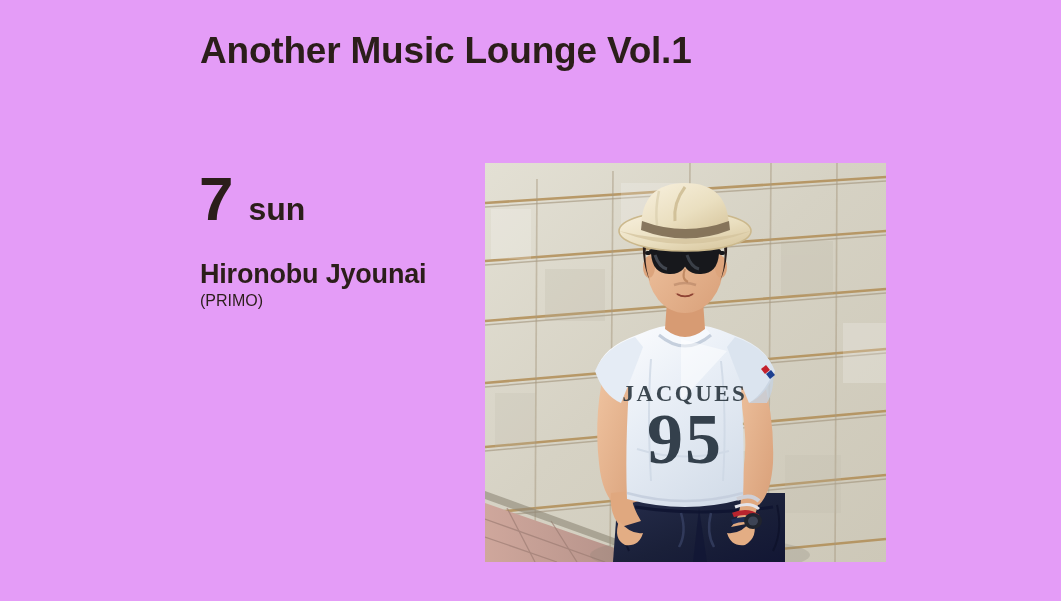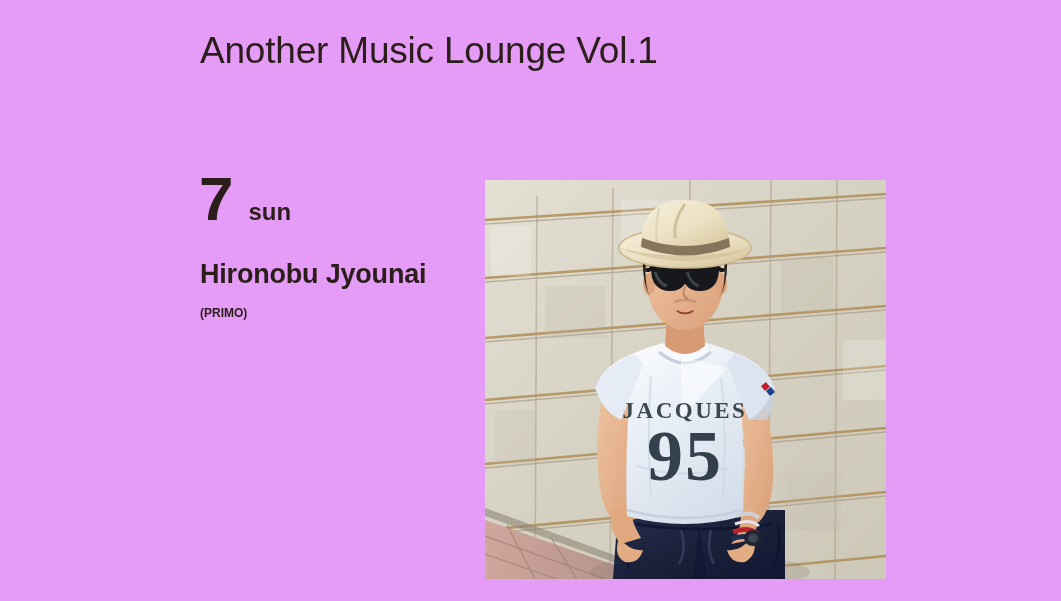--- a/index.html
+++ b/index.html
@@ -21,21 +21,21 @@
     background: #e49cf7;
     overflow: hidden;
   }
 
   
   .headline {
     position: absolute;
     left: 200px;
     top: 30px;
     color: #2b1e1a;
-    font-weight: normal;
+    font-weight: bold;
     font-size: 37px;
     line-height: 41px;
     letter-spacing: -0.2px;
     white-space: nowrap;
   }
   .headline .l1, .headline .l2 { display: block; }
 
   .date-row {
     position: absolute;
     left: 199px;
@@ -45,58 +45,57 @@
     display: flex;
     align-items: baseline;
   }
   .date-num {
     font-size: 62px;
     font-weight: bold;
     line-height: 62px;
     letter-spacing: -1px;
   }
   .date-dow {
-    font-size: 24px;
+    font-size: 32px;
     font-weight: bold;
     line-height: 32px;
     margin-left: 16px;
   }
 
   .artist-name {
     position: absolute;
     left: 200px;
     top: 262px;
     color: #2b1e1a;
     font-size: 27px;
     font-weight: bold;
     line-height: 24px;
     letter-spacing: -0.2px;
     white-space: nowrap;
   }
   .artist-affil {
     position: absolute;
     left: 200px;
-    top: 303px;
+    top: 291px;
     color: #2b1e1a;
-    font-size: 12px;
-    font-weight: bold;
+    font-size: 16px;
+    font-weight: normal;
     line-height: 20px;
     white-space: nowrap;
   }
 
   
   #photo {
     position: absolute;
     left: 485px;
     top: 163px;
     width: 401px;
     height: 399px;
     overflow: hidden;
     background: #fdba74;
-    margin-top: 17px;
   }
   #photo svg { display: block; width: 401px; height: 399px; }
 </style>
 </head>
 <body>
 
 <div id="poster">
 
   <div class="headline">
     <span class="l1">Another Music Lounge Vol.1</span>

